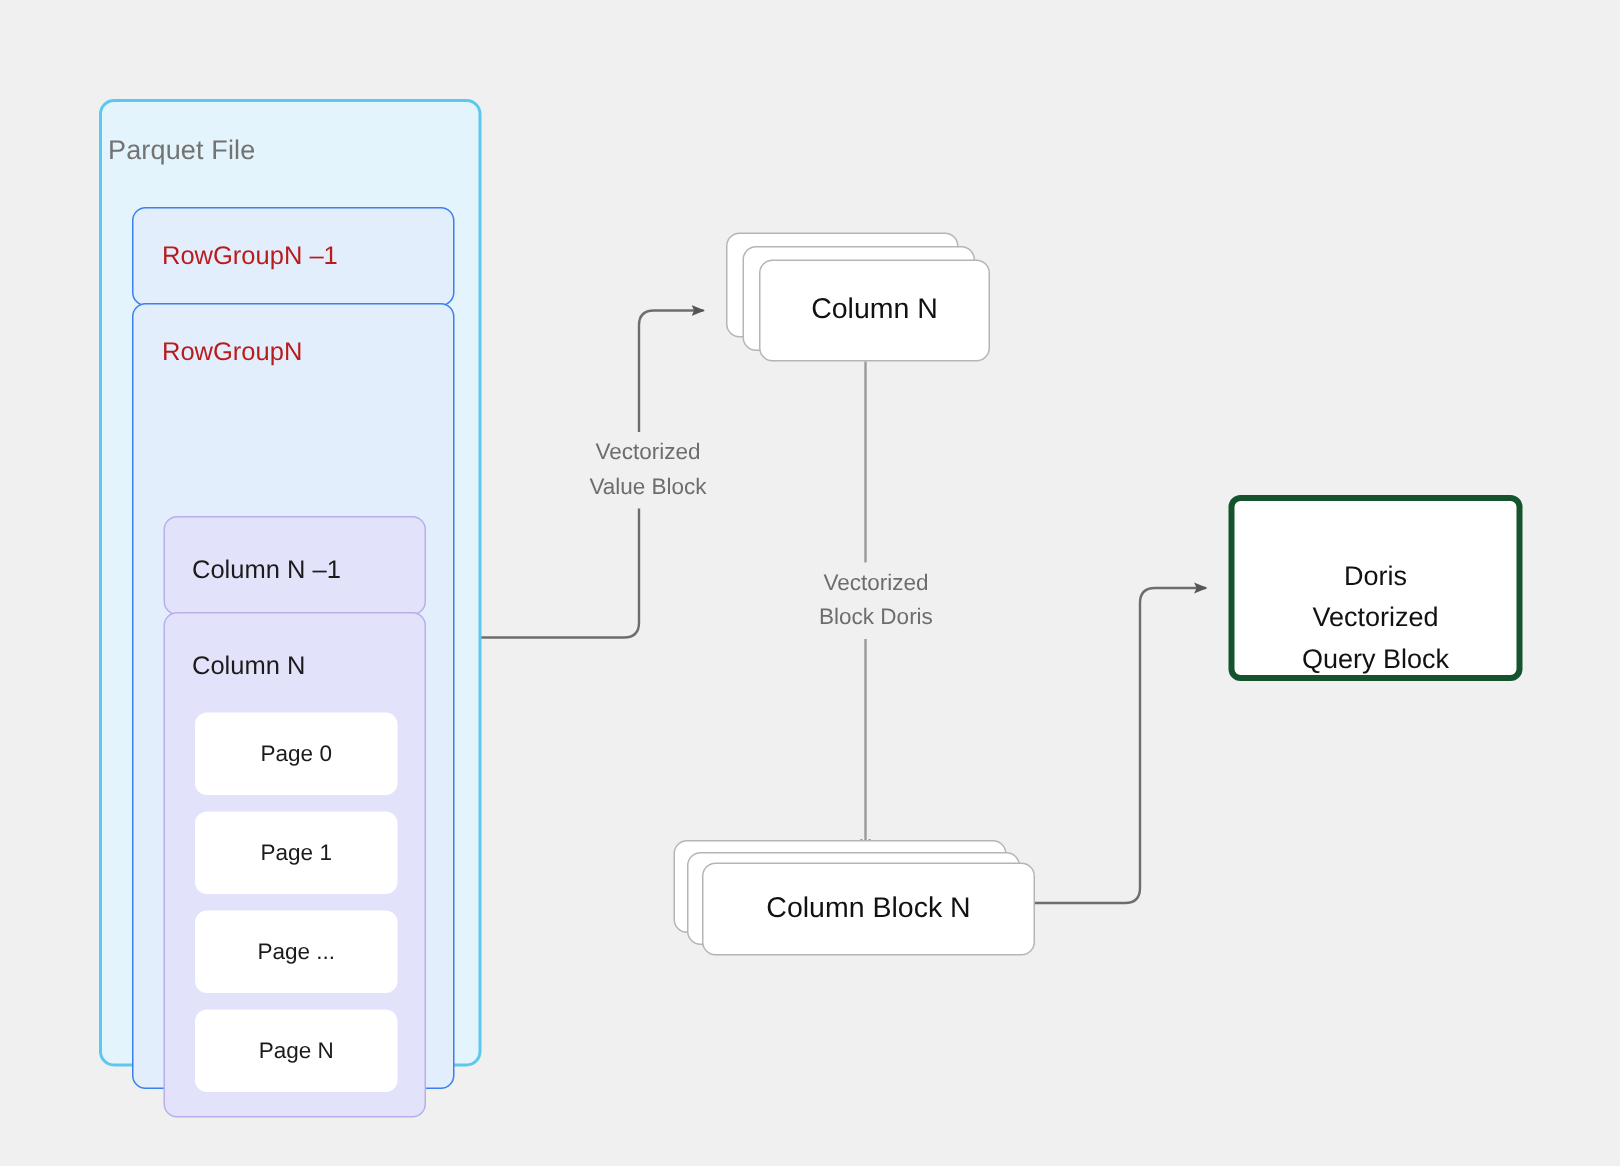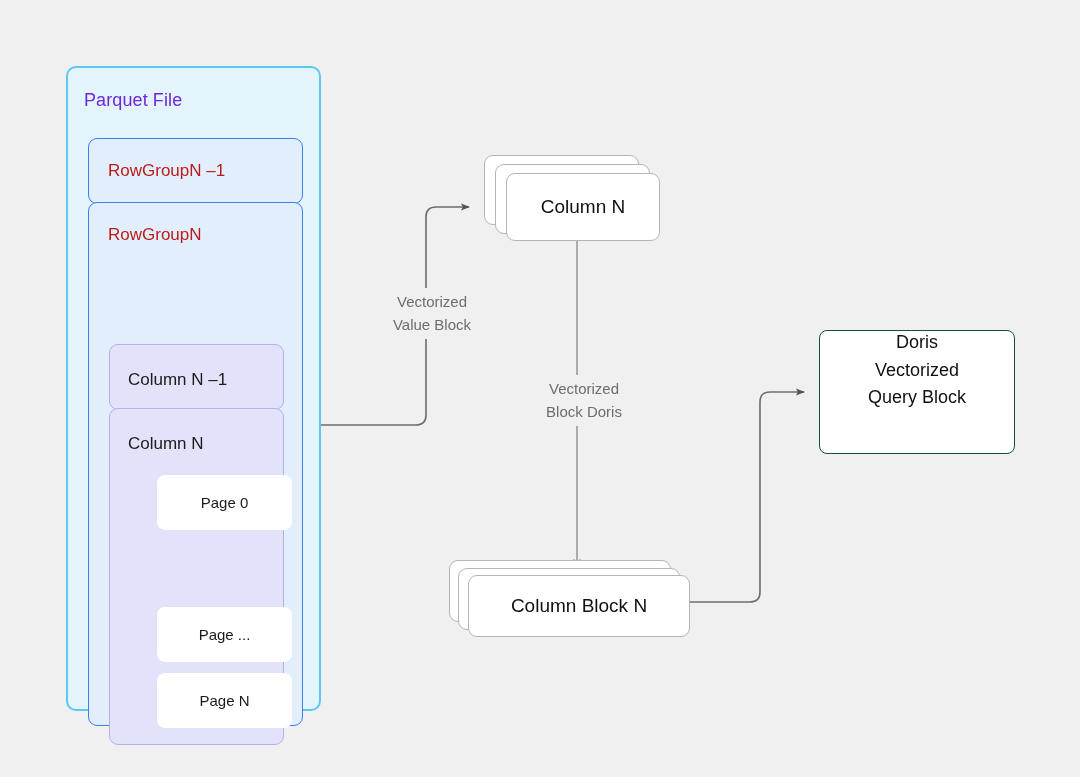--- a/index.html
+++ b/index.html
@@ -29,24 +29,24 @@
     top: 66px;
     width: 255px;
     height: 645px;
     box-sizing: border-box;
     background: #e4f4fc;
     border: 2px solid #5cc8ef;
     border-radius: 10px;
   }
   .parquet-title {
     position: absolute;
-    left: 16px;
+    left: 4px;
     top: 22px;
     font-size: 18px;
-    color: #6d28d9;
+    color: #737373;
     letter-spacing: .1px;
   }
 
   
   .rowgroup {
     position: absolute;
     box-sizing: border-box;
     background: #e3eefc;
     border: 1.6px solid #3b7ff0;
     border-radius: 9px;
@@ -105,21 +105,20 @@
     left: 20px;
     width: 135px;
     height: 55px;
     background: #ffffff;
     border-radius: 8px;
     display: flex;
     align-items: center;
     justify-content: center;
     font-size: 15px;
     color: #1b1b1b;
-    margin-left: 27px;
   }
   .page-0 { top: 66px; }
   .page-1 { top: 132px; }
   .page-2 { top: 198px; }
   .page-3 { top: 264px; }
 
   
   .stack {
     position: absolute;
   }
@@ -152,26 +151,26 @@
 
   
   .doris-box {
     position: absolute;
     left: 819px;
     top: 330px;
     width: 196px;
     height: 124px;
     box-sizing: border-box;
     background: #ffffff;
-    border: 1px solid #14532d;
+    border: 4px solid #14532d;
     border-radius: 8px;
     display: flex;
     flex-direction: column;
     align-items: center;
-    justify-content: flex-start;
+    justify-content: flex-end;
     gap: 5px;
   }
   .doris-box span {
     font-size: 18px;
     color: #111111;
     line-height: 1.25;
   }
 
   
   .edge-label {
@@ -228,20 +227,21 @@
       <div class="rowgroup-label">RowGroupN</div>
 
       <div class="columnbox column-nminus1">
         <div class="column-label">Column N –1</div>
       </div>
 
       <div class="columnbox column-n">
         <div class="column-label">Column N</div>
 
         <div class="page-box page-0">Page 0</div>
+        <div class="page-box page-1">Page 1</div>
         <div class="page-box page-3">Page N</div>
         <div class="page-box page-2">Page ...</div>
       </div>
     </div>
   </div>
 
   <div class="stack stack-column-n">
     <div class="card c3"></div>
     <div class="card c2"></div>
     <div class="card c1 front">Column N</div>

